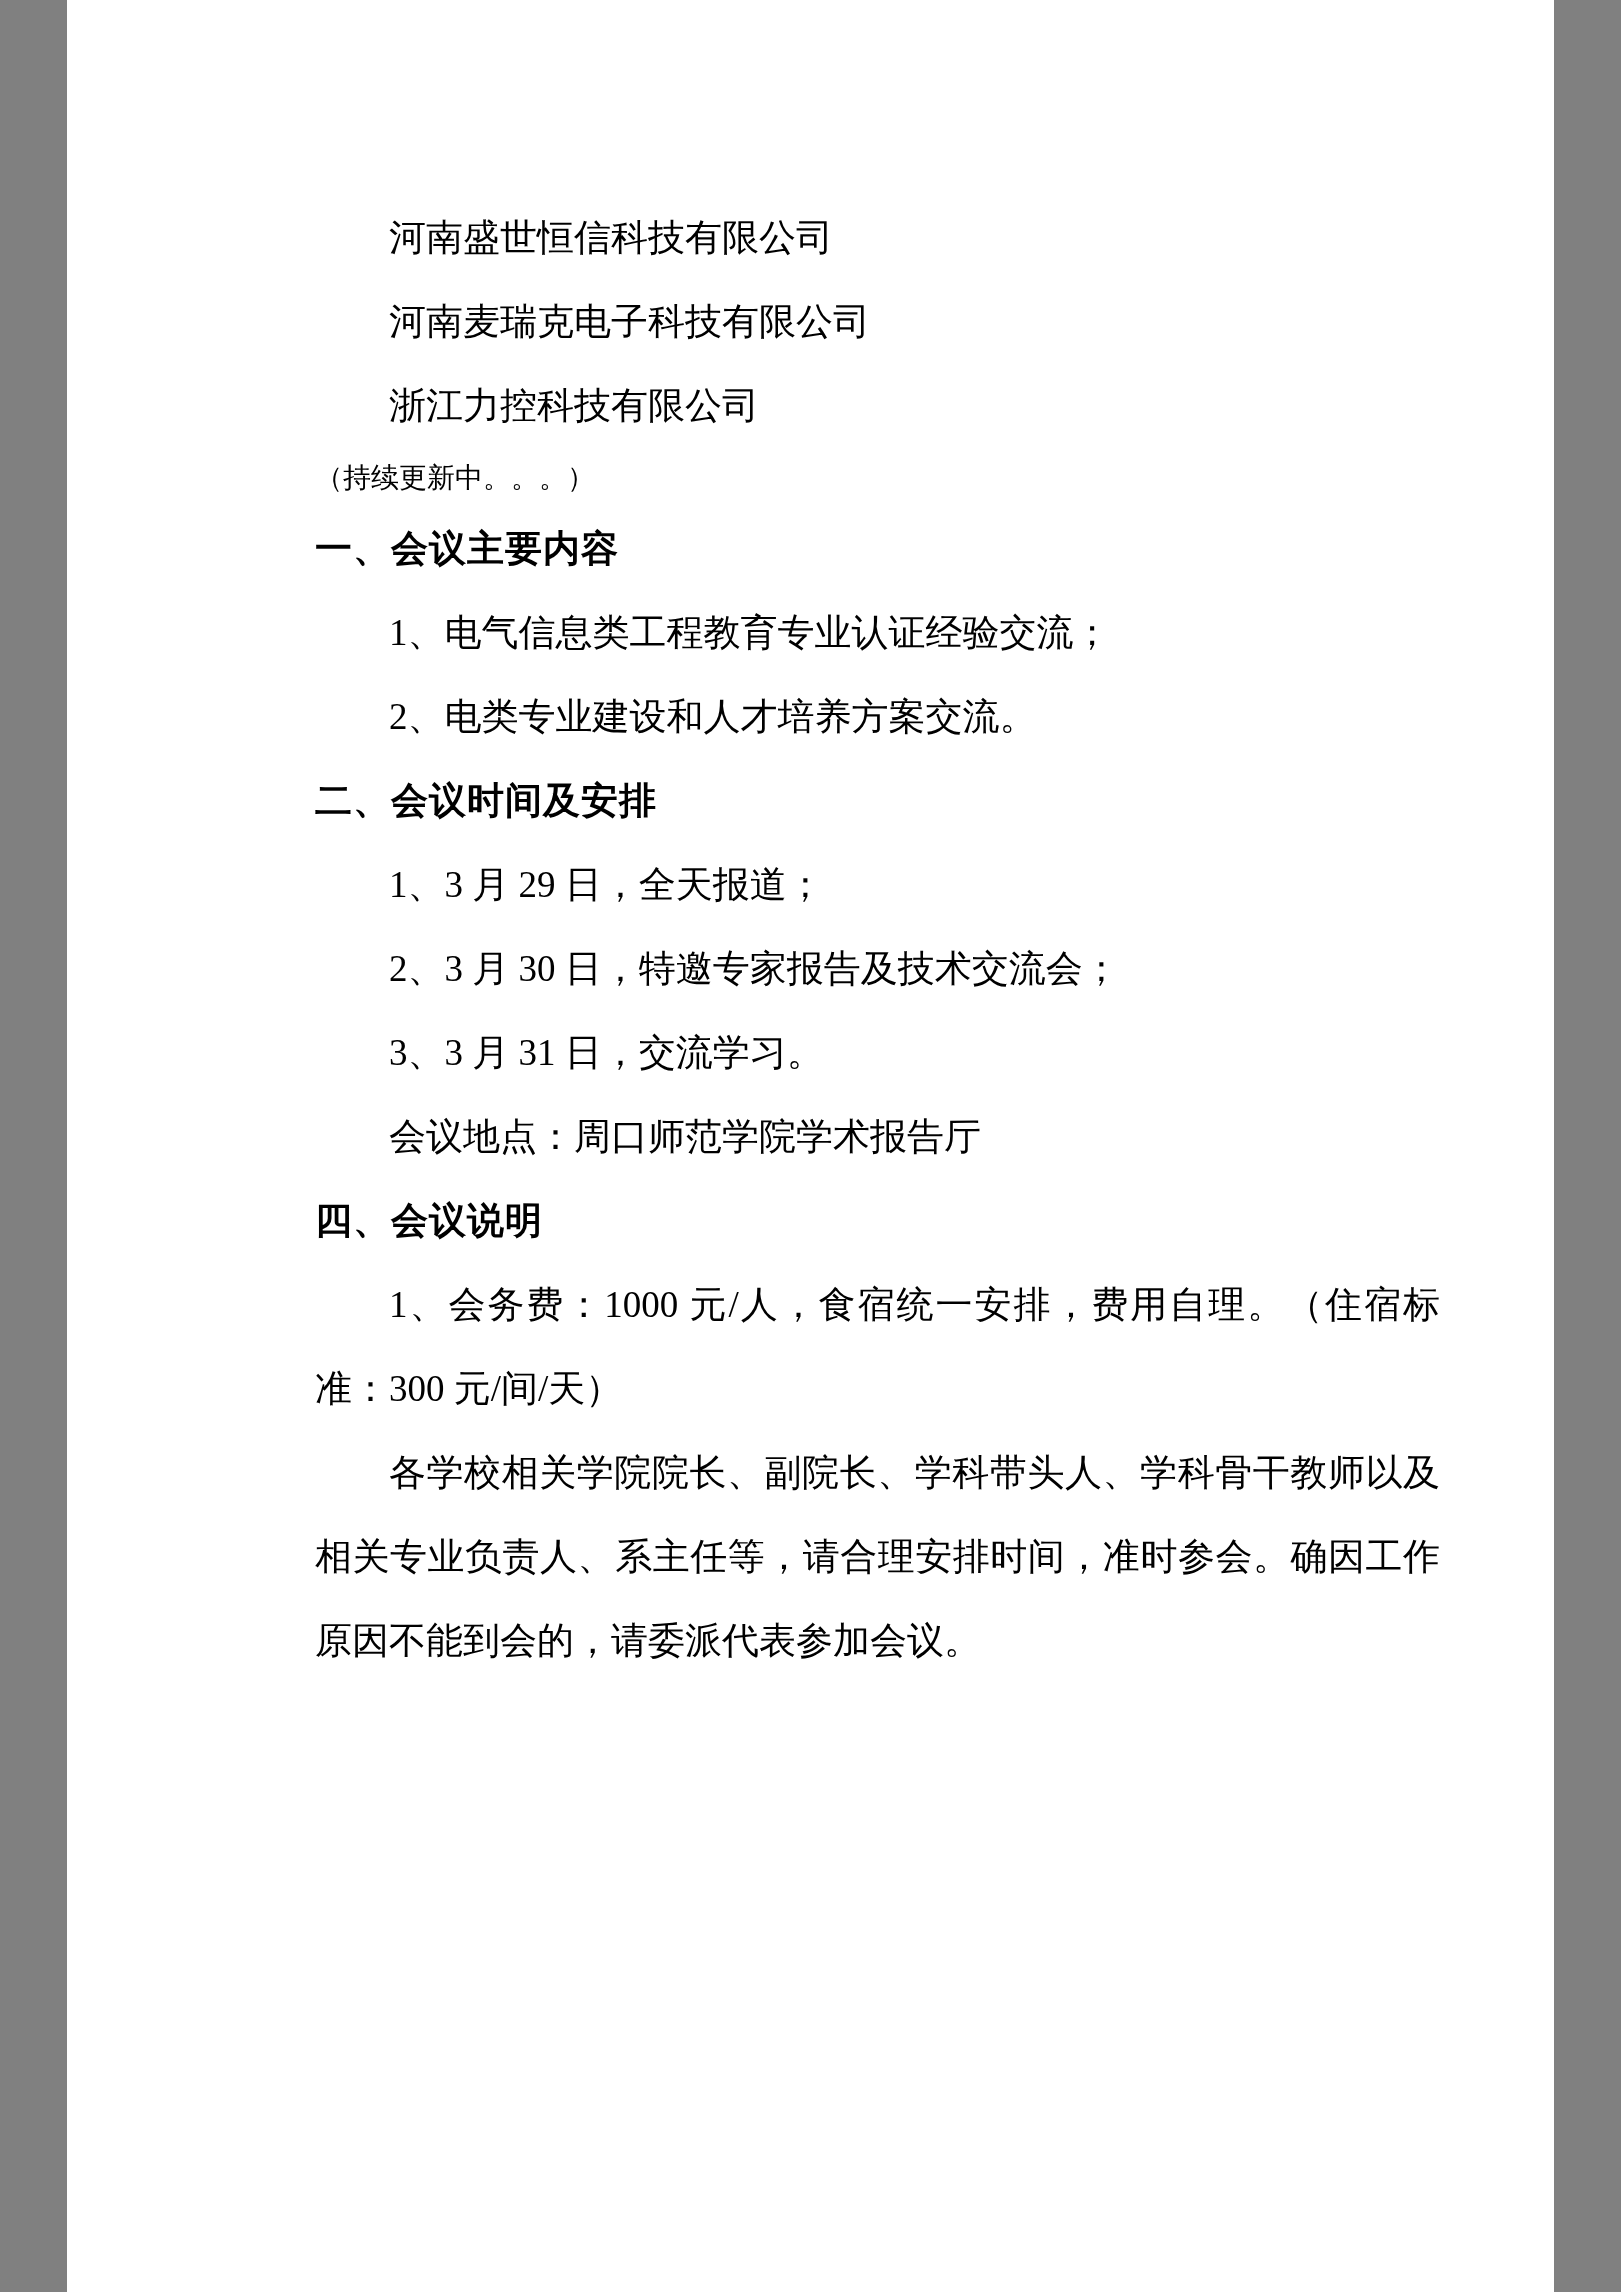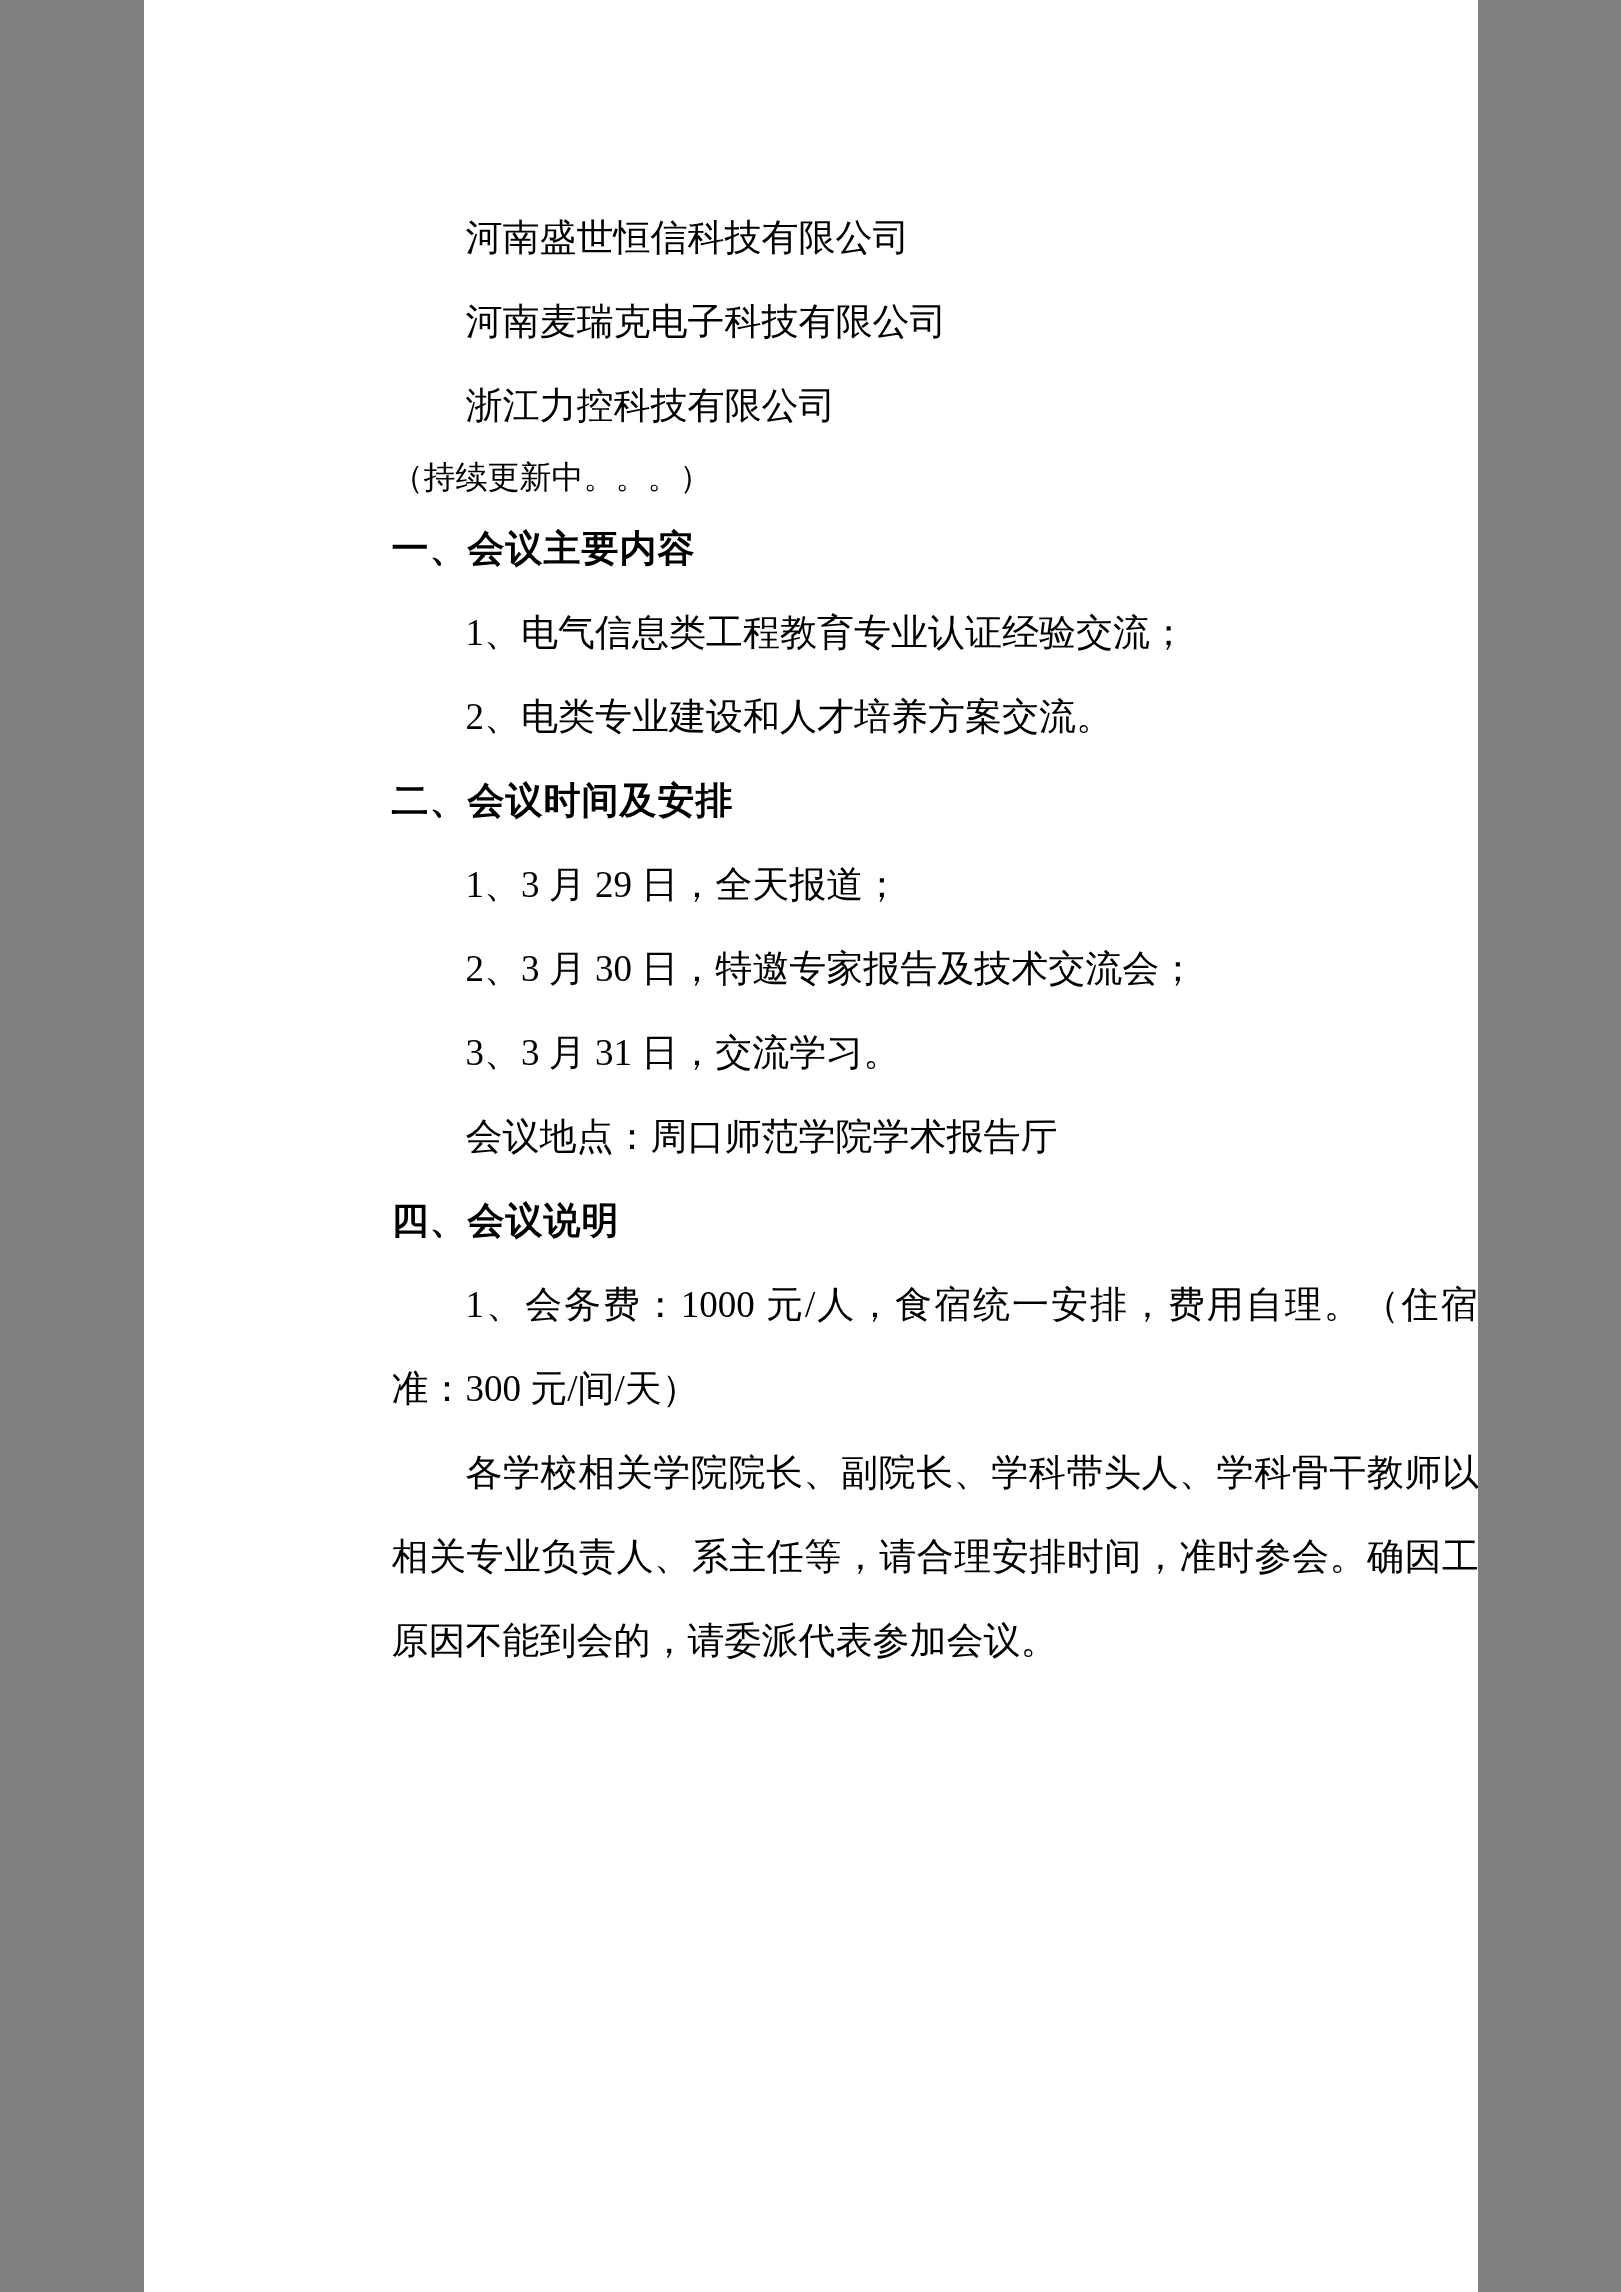--- a/index.html
+++ b/index.html
@@ -2,21 +2,21 @@
 <html lang="zh"><head>
 <meta charset="utf-8">
 <style>
   html, body {
     margin: 0;
     padding: 0;
     background: #808080;
   }
   .page {
     position: relative;
-    width: 1334px;
+    width: 1487px;
     height: 2293px;
     margin: 0 auto;
     background: #ffffff;
     overflow: hidden;
     box-sizing: border-box;
   }
   .content {
     position: absolute;
     top: 196px;
     left: 248px;
@@ -37,21 +37,21 @@
     text-justify: inter-character;
   }
   
   .line-heading {
     font-weight: bold;
     font-family: Liberation Sans, sans-serif;
     letter-spacing: 1px;
   }
   
   .line-note {
-    font-size: 32px;
+    font-size: 28px;
     line-height: 59px;
     padding-left: 284px;
   }
 </style>
 </head>
 <body>
 
 <div class="page">
   <div class="content">
       <p class="line-indent">河南盛世恒信科技有限公司</p>

